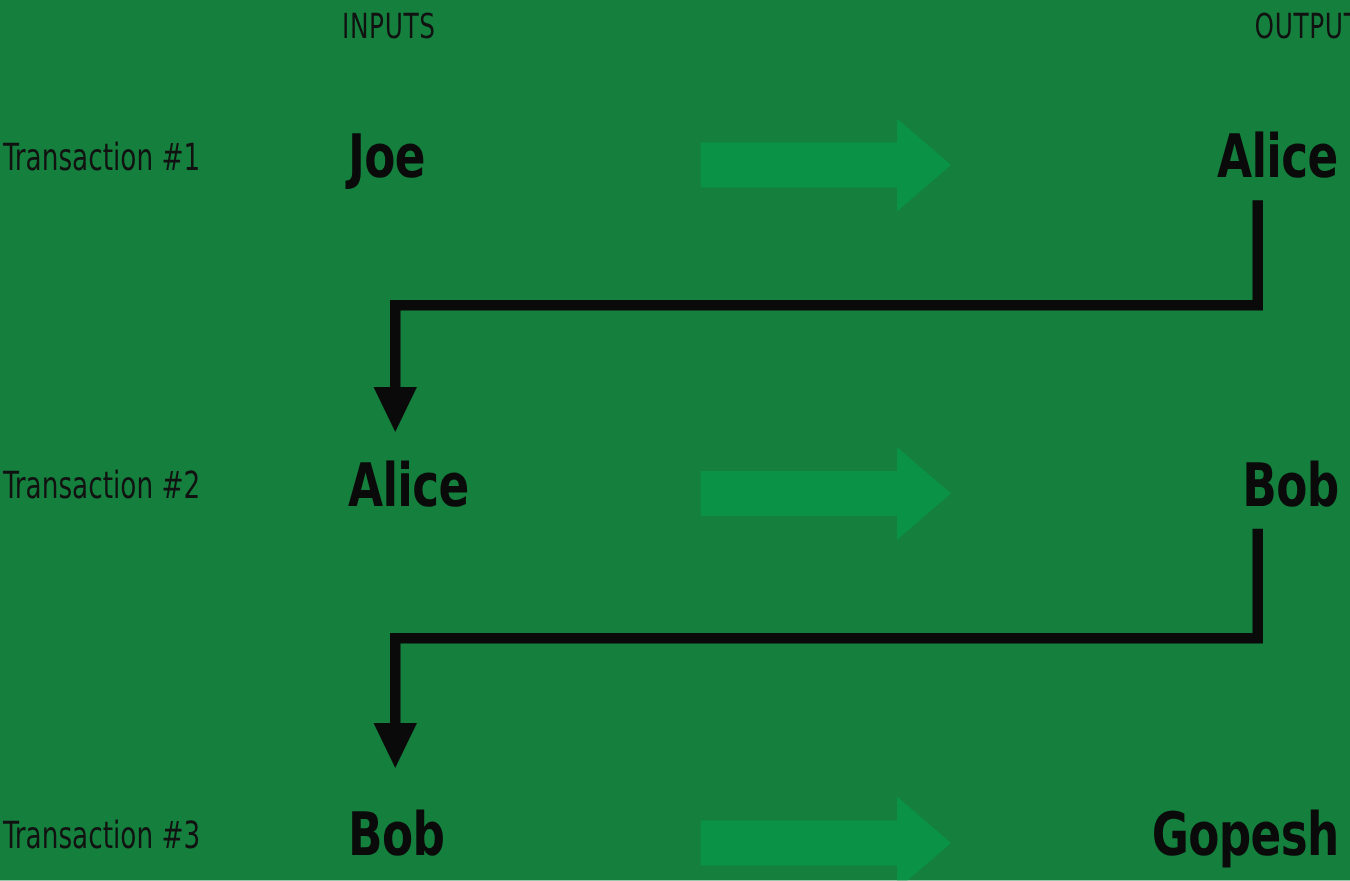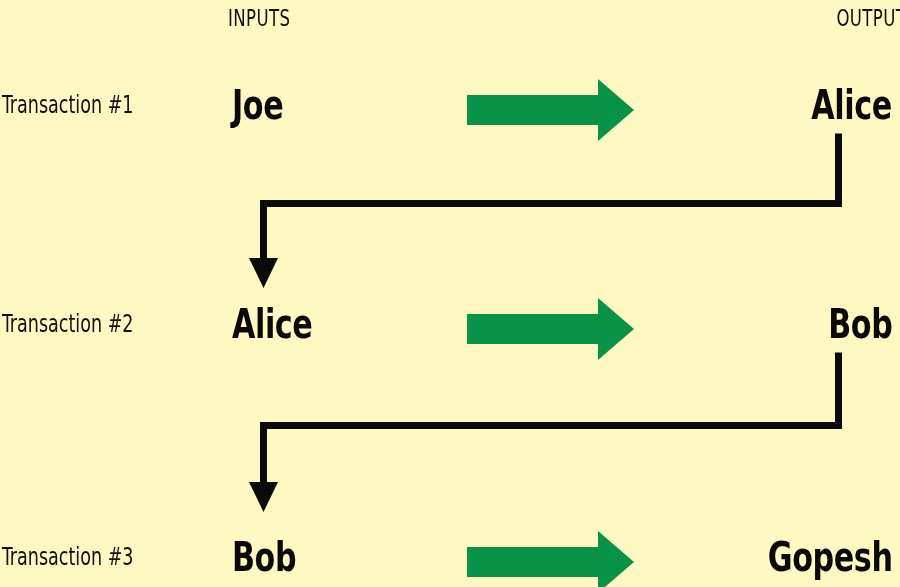--- a/index.html
+++ b/index.html
@@ -4,21 +4,21 @@
 <style>
   html, body {
     margin: 0;
     padding: 0;
     background: #ffffff;
   }
   #canvas {
     position: relative;
     width: 900px;
     height: 587px;
-    background: #fef9c3;
+    background: #15803d;
     overflow: hidden;
     font-family: "Liberation Sans Narrow", "DejaVu Sans Condensed", "Liberation Sans", sans-serif;
     font-stretch: condensed;
   }
 
   
   .col-header {
     position: absolute;
     font-size: 23px;
     line-height: 1;

